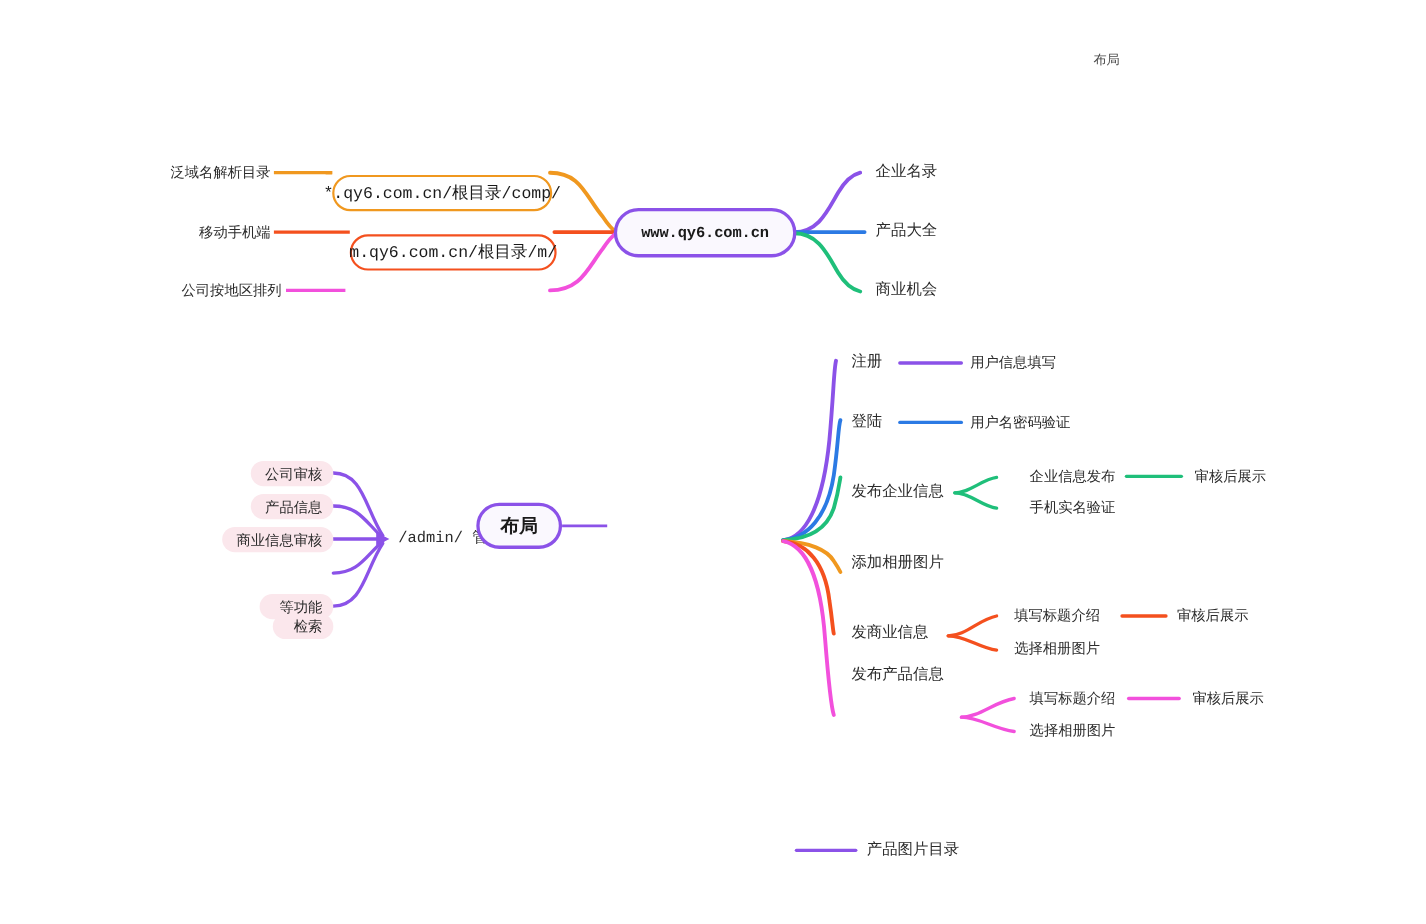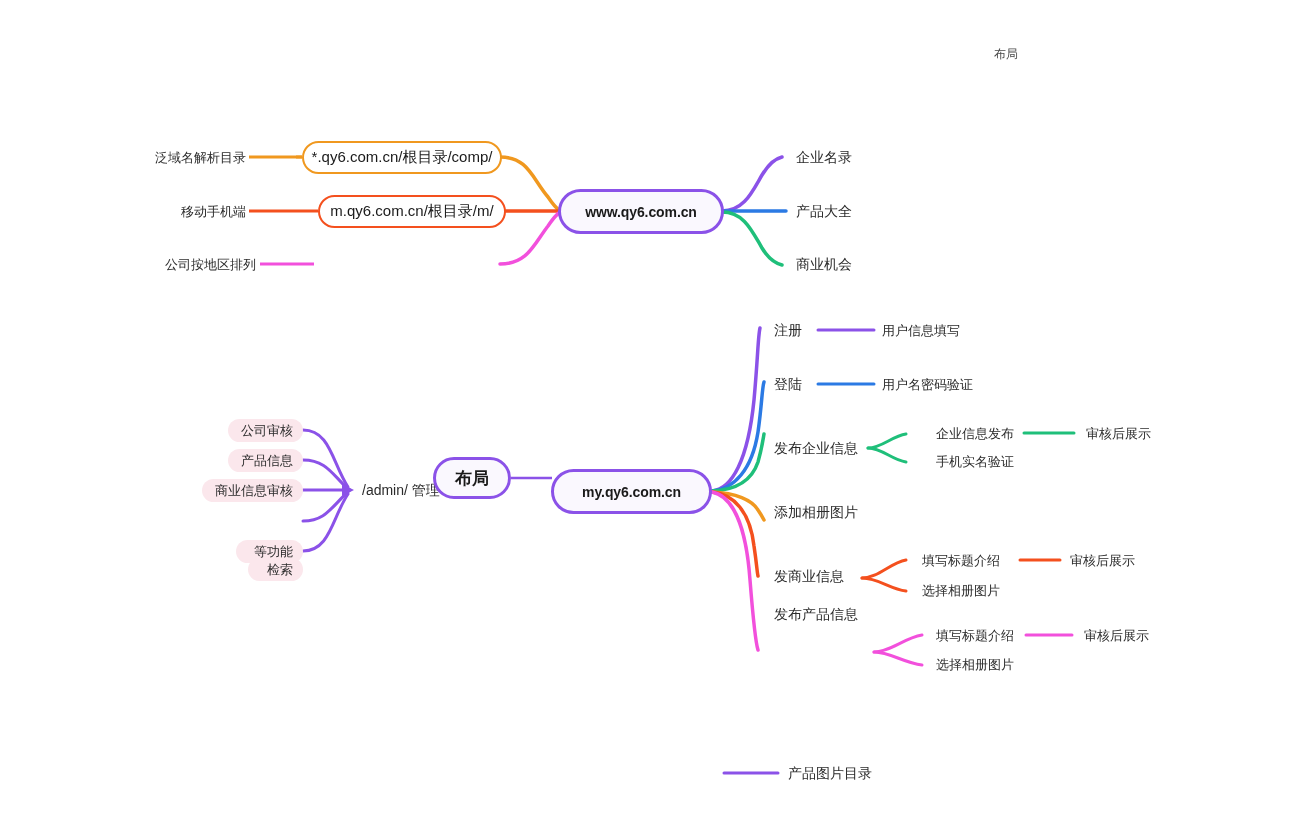--- a/index.html
+++ b/index.html
@@ -12,20 +12,21 @@
     font-family: "Liberation Sans", "DejaVu Sans", sans-serif;
     color: #333333;
     -webkit-font-smoothing: antialiased;
   }
   #canvas {
     position: relative;
     width: 1296px;
     height: 840px;
     background: #ffffff;
     overflow: hidden;
+    font-family: Liberation Mono, monospace;
   }
   #wires {
     position: absolute;
     left: 0;
     top: 0;
     width: 1296px;
     height: 840px;
     pointer-events: none;
   }
   .node {
@@ -55,20 +56,21 @@
     color: #1a1a1a;
   }
   
   .pill-outline {
     background: #ffffff;
     border-radius: 18px;
     border-width: 2.5px;
     border-style: solid;
     font-size: 15px;
     color: #1a1a1a;
+    margin-top: 18px;
   }
   .pill-orange { border-color: #f0981f; }
   .pill-red    { border-color: #f4501e; }
   .pill-pink   { border-color: #f250dc; }
 
   
   .tag-pink {
     background: #fbe7ec;
     border: none;
     border-radius: 12px;
@@ -182,21 +184,20 @@
   <div class="node tag-pink" style="left:228px; top:419px; width:75px; height:23px;">公司审核</div>
   <div class="node tag-pink" style="left:228px; top:449px; width:75px; height:23px;">产品信息</div>
   <div class="node tag-pink" style="left:202px; top:479px; width:101px; height:23px;">商业信息审核</div>
   <div class="node tag-pink" style="left:248px; top:510px; width:55px; height:23px;margin-top:48px;">检索</div>
   <div class="node tag-pink" style="left:236px; top:540px; width:67px; height:23px;">等功能</div>
 
   <div class="leaf" style="left:362px; top:483px;">/admin/ 管理</div>
 
   <div class="node pill-small-root" style="left:433px; top:457px; width:78px; height:42px;">布局</div>
 
-  <div class="node pill-root" style="left:551px; top:469px; width:161px; height:45px;">my.qy6.com.cn</div>
 
   <div class="leaf" style="left:774px; top:323px;">注册</div>
   <div class="leaf leaf-sm" style="left:882px; top:324px;">用户信息填写</div>
 
   <div class="leaf" style="left:774px; top:377px;">登陆</div>
   <div class="leaf leaf-sm" style="left:882px; top:378px;">用户名密码验证</div>
 
   <div class="leaf" style="left:774px; top:441px;">发布企业信息</div>
   <div class="leaf leaf-sm" style="left:936px; top:427px;">企业信息发布</div>
   <div class="leaf leaf-sm" style="left:936px; top:455px;">手机实名验证</div>

